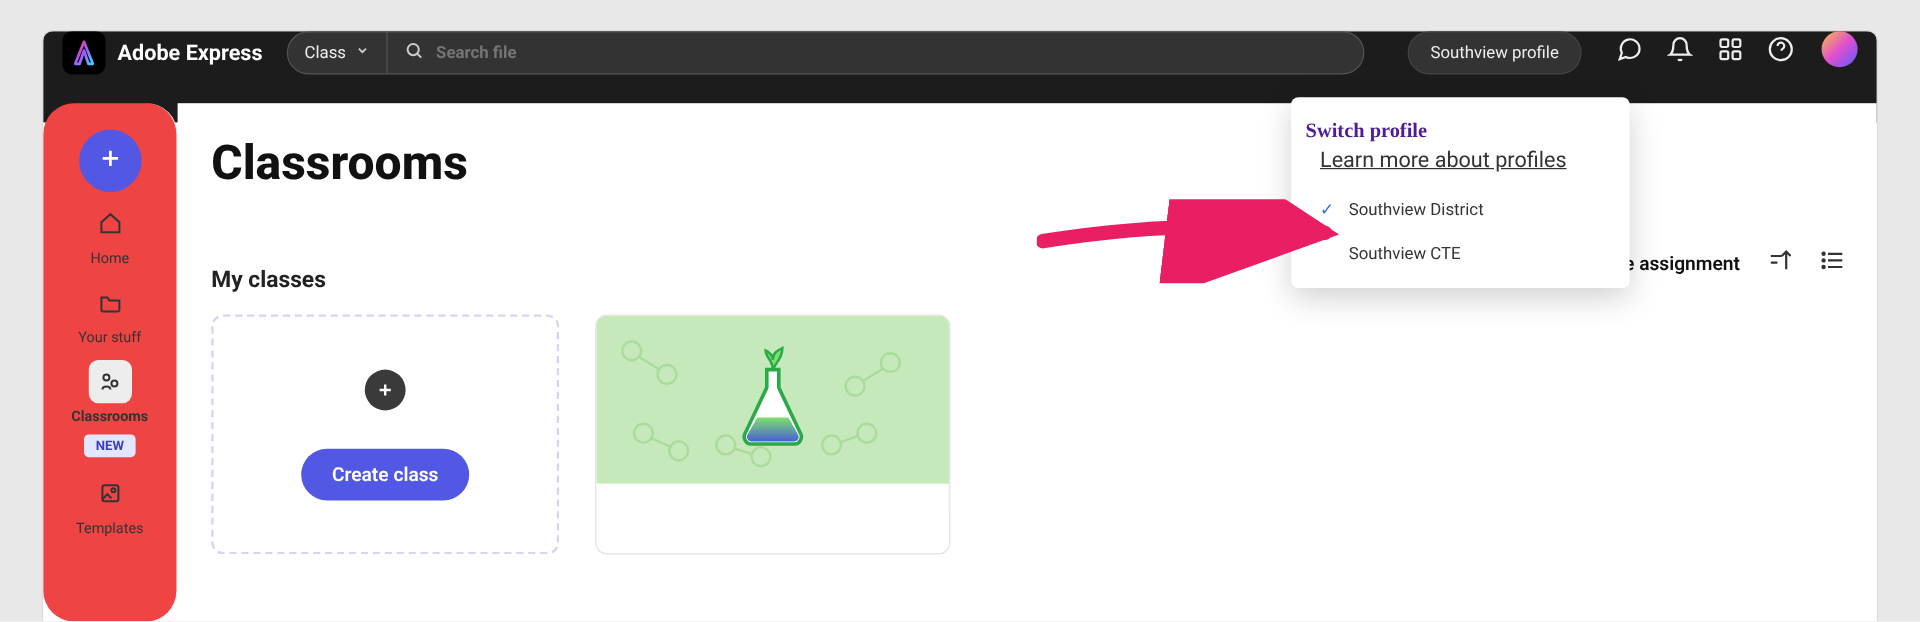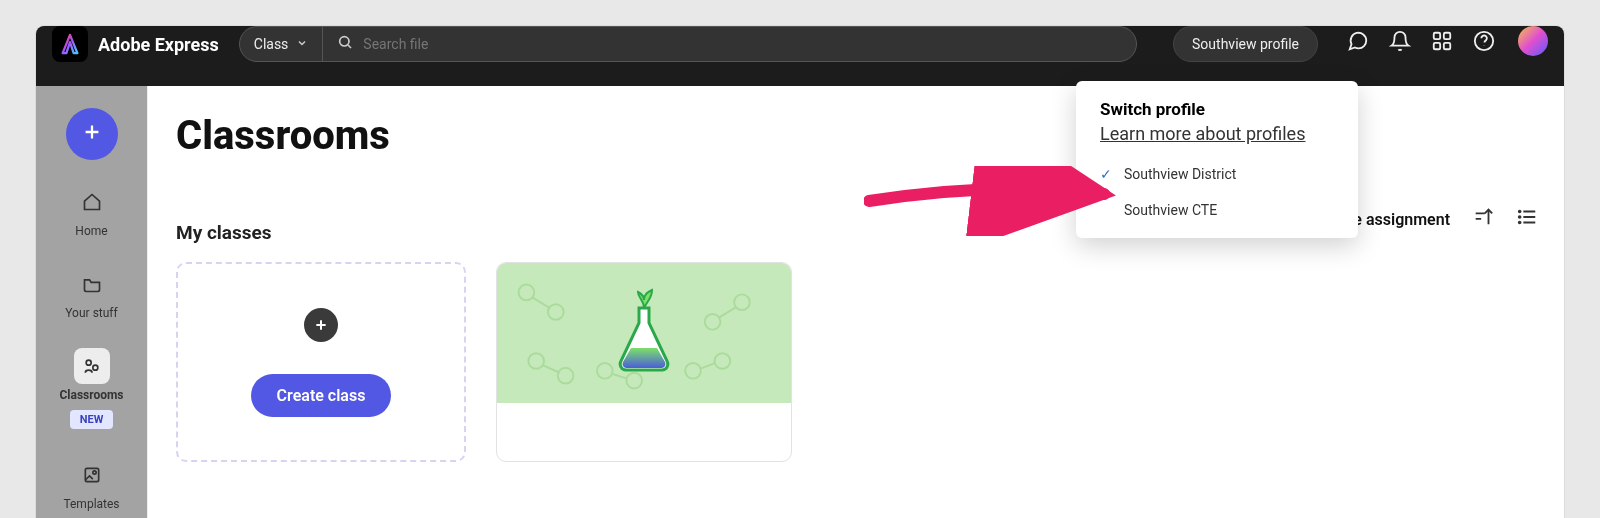--- a/index.html
+++ b/index.html
@@ -6,27 +6,27 @@
   body { background: #e8e8e8; width: 1600px; height: 518px; overflow: hidden; position: relative; }
   .app-frame { position: absolute; top: 26px; left: 36px; right: 36px; bottom: 0; background: #fff; border-radius: 8px 8px 0 0; overflow: hidden; box-shadow: 0 0 0 1px rgba(0,0,0,0.05); }
   
   .topbar { height: 76px; background: #1c1c1c; display: flex; align-items: flex-start; padding: 0 16px; gap: 20px; }
   .logo-wrap { display: flex; align-items: center; gap: 10px; }
   .logo-badge { width: 36px; height: 36px; border-radius: 8px; background: #000; display: flex; align-items: center; justify-content: center; }
   .app-name { color: #fff; font-weight: 700; font-size: 18px; }
   .search-combo { display: flex; align-items: center; background: #333; border-radius: 20px; height: 36px; flex: 1; max-width: 940px; border: 1px solid #555; }
   .files-select { display: flex; align-items: center; gap: 8px; padding: 0 14px; color: #eee; font-size: 14px; border-right: 1px solid #555; height: 100%; cursor: pointer; }
   .search-field { display: flex; align-items: center; gap: 10px; padding: 0 14px; color: #bbb; flex: 1; }
-  .search-field input { background: transparent; border: none; outline: none; color: #ec4899; font-size: 14px; width: 100%; }
+  .search-field input { background: transparent; border: none; outline: none; color: #ec4899; font-size: 14px; width: 100%; font-weight: bold; }
   .profile-btn { background: #333; color: #eee; border-radius: 18px; height: 36px; padding: 0 18px; font-size: 14px; display: flex; align-items: center; cursor: pointer; border: 1px solid #444; margin-left: 16px; }
   .top-icons { display: flex; align-items: center; gap: 18px; margin-left: 8px; }
   .top-icon { color: #eee; cursor: pointer; display: flex; align-items: center; justify-content: center; width: 24px; height: 24px; }
   .avatar { width: 30px; height: 30px; border-radius: 50%; background: linear-gradient(135deg,#f6c244,#e04fd0,#5a5aff); margin-left: 4px; }
   
-  .sidebar { position: absolute; top: 60px; left: 0; bottom: 0; width: 112px; background: #a3a3a3; border-right: 1px solid #eee; display: flex; flex-direction: column; align-items: center; padding-top: 22px; gap: 20px; }
+  .sidebar { position: absolute; top: 60px; left: 0; bottom: 0; width: 112px; background: #ef4444; border-right: 1px solid #eee; display: flex; flex-direction: column; align-items: center; padding-top: 22px; gap: 4px; border-radius: 26px; }
   .fab { width: 52px; height: 52px; border-radius: 50%; background: #5258e4; display: flex; align-items: center; justify-content: center; color: #fff; cursor: pointer; }
   .nav-item { display: flex; flex-direction: column; align-items: center; gap: 4px; cursor: pointer; padding: 4px 0; width: 100%; }
   .nav-icon { width: 36px; height: 36px; border-radius: 8px; display: flex; align-items: center; justify-content: center; color: #333; }
   .nav-icon.active { background: #ededed; }
   .nav-label { font-size: 12px; color: #333; }
   .nav-label.bold { font-weight: 700; }
   .new-badge { background: #e3e6ff; color: #3a3fbf; font-size: 11px; font-weight: 700; padding: 3px 10px; border-radius: 4px; margin-top: 4px; }
   
   .main { position: absolute; top: 60px; left: 112px; right: 0; bottom: 0; background: #fff; padding: 26px 0 0 28px; }
   .page-title { font-size: 40px; font-weight: 800; color: #111; }
@@ -38,21 +38,21 @@
   .plus-circ { width: 34px; height: 34px; border-radius: 50%; background: #3a3a3a; color: #fff; display: flex; align-items: center; justify-content: center; font-size: 18px; }
   .create-class-btn { background: #5258e4; color: #fff; font-weight: 600; font-size: 16px; padding: 12px 26px; border-radius: 22px; cursor: pointer; }
   .class-card { width: 296px; border: 1px solid #e2e2e2; border-radius: 10px; overflow: hidden; }
   .class-img { height: 140px; background: #c6e9bb; position: relative; display:flex; align-items:center; justify-content:center; }
   .molecule-bg { position:absolute; inset:0; opacity:0.5; }
   .class-body { padding: 14px 18px 10px; }
   .class-name { font-size: 17px; font-weight: 700; color: #222; }
   .class-grade { font-size: 13px; color: #777; margin-top: 2px; }
   
   .popover { position: absolute; top: 55px; right: 206px; width: 282px; background: #fff; border-radius: 6px; box-shadow: 0 8px 26px rgba(0,0,0,0.18); padding: 18px 0 10px; z-index: 10; }
-  .pop-title { font-size: 17px; font-weight: 700; padding: 0 24px; color: #000000; }
+  .pop-title { font-size: 17px; font-weight: 700; padding: 0 12px; color: #4c1d95; font-family: Liberation Serif, serif; }
   .pop-link { font-size: 18px; text-decoration: underline; padding: 4px 24px 12px; color: #333; cursor: pointer; display: block; }
   .pop-item { display: flex; align-items: center; gap: 10px; padding: 10px 24px; font-size: 14px; color: #333; cursor: pointer; }
   .check { color: #2a6dd6; width: 14px; display: inline-block; }
   .check.hidden { visibility: hidden; }
   
   .arrow { position: absolute; top: 140px; left: 828px; z-index: 20; }
   .sort-icon, .list-icon { color:#333; cursor:pointer; }
 </style>
 </head>
 <body>

